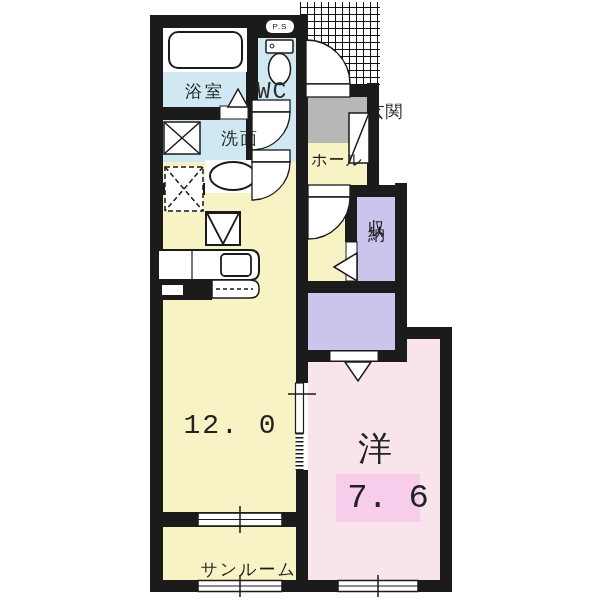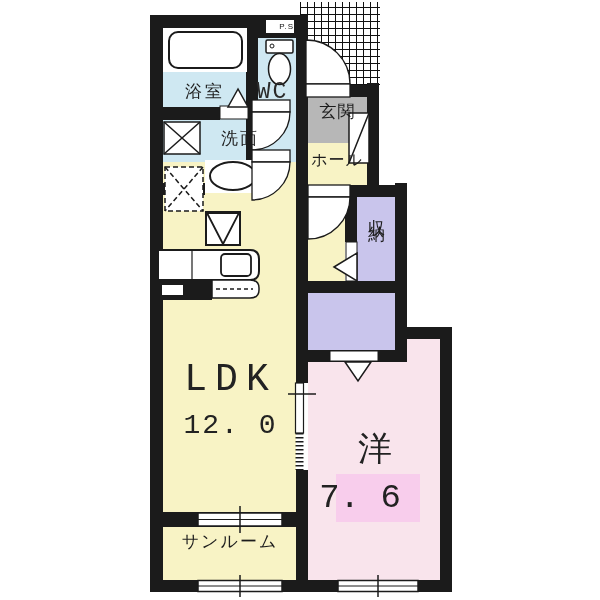--- a/index.html
+++ b/index.html
@@ -7,21 +7,21 @@
          font-family:"Liberation Sans","DejaVu Sans",sans-serif;}
   .room{position:absolute;}
   .w{position:absolute;background:#1b1b1b;display:block;}
   .wh{position:absolute;background:#ffffff;display:block;}
   .lbl{position:absolute;color:#1c1c1c;white-space:nowrap;font-family:Liberation Mono, monospace;}
   .center{text-align:center;}
   #porch{background:
      repeating-linear-gradient(0deg,#111 0 1.2px,transparent 1.2px 7px),
      repeating-linear-gradient(90deg,#111 0 1.2px,transparent 1.2px 7px),#fff;}
   #ps-box{position:absolute;left:266px;top:20px;width:28px;height:13px;background:#fff;
-          font-size:8px;line-height:13px;text-align:right;color:#111;letter-spacing:1px;}
+          font-size:8px;line-height:13px;text-align:center;color:#111;letter-spacing:1px;border-radius:6px;}
   #storage-label{writing-mode:vertical-rl;letter-spacing:6px;}
   svg{position:absolute;left:0;top:0;}
 </style>
 </head>
 <body>
 
 <div id="stage">
 
   <div id="porch" class="room" style="left:300px;top:2px;width:80px;height:83px;"></div>
   <div class="room" style="left:163px;top:28px;width:84px;height:82px;background:#cfe8f2;"></div>
@@ -142,22 +142,21 @@
     <g stroke="#1b1b1b">
       <rect x="338" y="580.5" width="80" height="11" fill="#ffffff" stroke-width="1.5"></rect>
       <line x1="338" y1="586" x2="418" y2="586" stroke-width="1"></line>
       <line x1="378" y1="575" x2="378" y2="597" stroke-width="1.5"></line>
     </g>
   </svg>
 
   <div id="ps-box">P.S</div>
   <div class="lbl center" style="left:163px;top:80px;width:84px;font-size:17px;letter-spacing:3px;">浴室</div>
   <div class="lbl center" style="left:246px;top:79px;width:53px;font-size:23px;letter-spacing:2px;color:#2a2a2a;">WC</div>
-  <div class="lbl center" style="left:308px;top:100px;width:59px;font-size:17px;letter-spacing:1px;">玄関</div>
+  <div class="lbl center" style="left:308px;top:100px;width:59px;font-size:17px;letter-spacing:1px;padding-left:48px;">玄関</div>
   <div class="lbl center" style="left:306px;top:150px;width:62px;font-size:16px;letter-spacing:1px;">ホール</div>
   <div class="lbl center" style="left:205px;top:127px;width:70px;font-size:17px;letter-spacing:2px;">洗面</div>
   <div class="lbl" id="storage-label" style="left:364px;top:206px;height:74px;font-size:17px;">収納</div>
-  <div class="lbl center" style="left:163px;top:358px;width:135px;font-size:38px;letter-spacing:8px;color:#222;">LDK</div>
   <div class="lbl center" style="left:163px;top:410px;width:135px;font-size:28px;letter-spacing:2px;color:#222;">12. 0</div>
   <div class="lbl center" style="left:340px;top:426px;width:70px;font-size:34px;color:#222;">洋</div>
-  <div class="lbl center" style="left:318px;top:474px;width:84px;height:48px;font-size:34px;line-height:48px;color:#222;">7. 6</div>
-  <div class="lbl center" style="left:163px;top:530px;width:134px;font-size:17px;letter-spacing:2px;">サンルーム</div>
+  <div class="lbl center" style="left:346px;top:474px;width:84px;height:48px;font-size:34px;line-height:48px;color:#222;">7. 6</div>
+  <div class="lbl center" style="left:163px;top:558px;width:134px;font-size:17px;letter-spacing:2px;text-align:right;">サンルーム</div>
 </div>
 
 </body></html>

